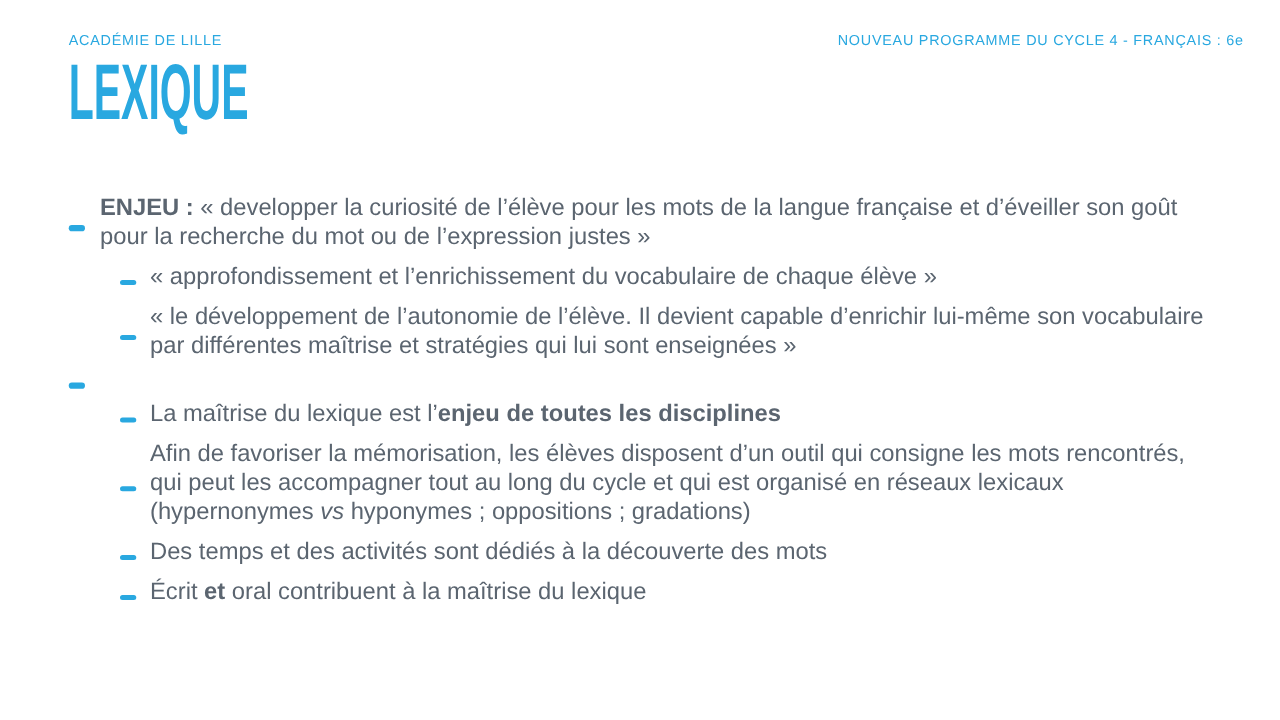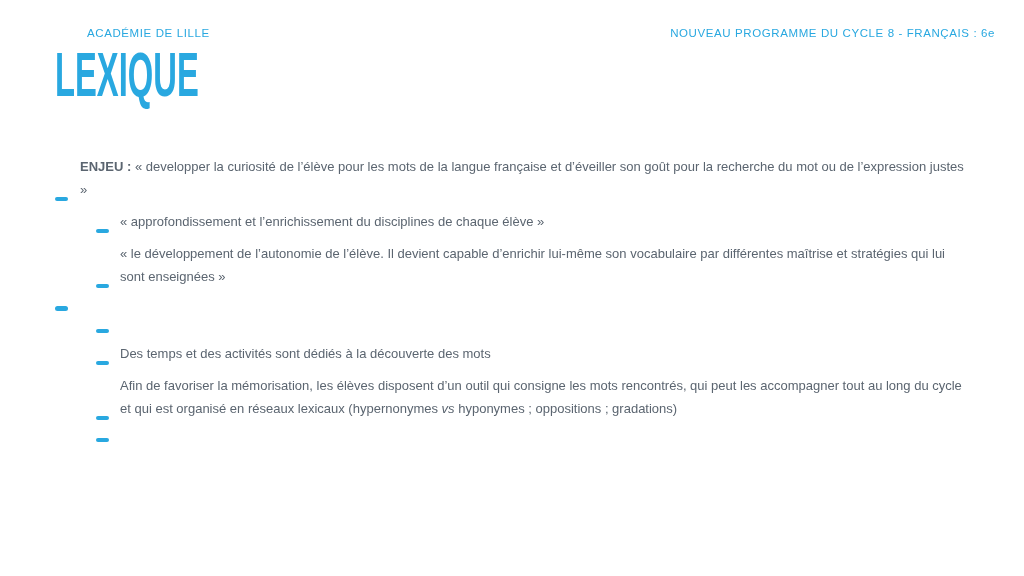--- a/index.html
+++ b/index.html
@@ -17,21 +17,20 @@
     font-family: "Liberation Sans", sans-serif;
   }
   .hdr {
     position: absolute;
     top: 27px;
     font-size: 11.5px;
     letter-spacing: 0.6px;
     color: var(--accent);
     font-weight: normal;
     white-space: nowrap;
-    margin-left: 32px;
   }
   .hdr-left  { left: 55px; }
   .hdr-right { right: 29px; }
   .title {
     position: absolute;
     left: 55px;
     top: 43px;
     font-size: 63px;
     line-height: 1;
     font-weight: bold;
@@ -42,22 +41,22 @@
     white-space: nowrap;
   }
   .content {
     position: absolute;
     left: 55px;
     right: 56px;
     top: 155px;
   }
   .item {
     display: flex;
-    align-items: flex-end;
-    font-size: 13px;
+    align-items: center;
+    font-size: 19px;
     line-height: 23px;
     color: var(--text);
     margin-bottom: 9px;
   }
   .item .dash {
     flex: 0 0 auto;
     width: 13px;
     height: 4.5px;
     border-radius: 2.5px;
     background: var(--accent);
@@ -67,46 +66,48 @@
   .item.lvl2 { margin-left: 41px; }
   .item.lvl2 .dash { height: 4px; margin-right: 11px; }
   .item .txt b { font-weight: bold; }
   .item .txt i { font-style: italic; }
 </style>
 </head>
 <body>
 
 <div class="slide">
   <div class="hdr hdr-left">ACADÉMIE DE LILLE</div>
-  <div class="hdr hdr-right">NOUVEAU PROGRAMME DU CYCLE 8 - FRANÇAIS : 6e</div>
+  <div class="hdr hdr-right">NOUVEAU PROGRAMME DU CYCLE 4 - FRANÇAIS : 6e</div>
   <div class="title">LEXIQUE</div>
   <div class="content">
       <div class="item lvl1">
         <span class="dash"></span>
         <span class="txt"><b>ENJEU : </b>« developper la curiosité de l’élève pour les mots de la langue française et d’éveiller son goût pour la recherche du mot ou de l’expression justes »</span>
       </div>
       <div class="item lvl2">
         <span class="dash"></span>
-        <span class="txt">« approfondissement et l’enrichissement du disciplines de chaque élève »</span>
+        <span class="txt">« approfondissement et l’enrichissement du vocabulaire de chaque élève »</span>
       </div>
       <div class="item lvl2">
         <span class="dash"></span>
         <span class="txt">« le développement de l’autonomie de l’élève. Il devient capable d’enrichir lui-même son vocabulaire par différentes maîtrise et stratégies qui lui sont enseignées »</span>
       </div>
       <div class="item lvl1">
         <span class="dash"></span>
       </div>
       <div class="item lvl2">
         <span class="dash"></span>
+        <span class="txt">La maîtrise du lexique est l’<b>enjeu de toutes les disciplines</b></span>
+      </div>
+      <div class="item lvl2">
+        <span class="dash"></span>
+        <span class="txt">Afin de favoriser la mémorisation, les élèves disposent d’un outil qui consigne les mots rencontrés, qui peut les accompagner tout au long du cycle et qui est organisé en réseaux lexicaux (hypernonymes <i>vs</i> hyponymes ; oppositions ; gradations)</span>
       </div>
       <div class="item lvl2">
         <span class="dash"></span>
         <span class="txt">Des temps et des activités sont dédiés à la découverte des mots</span>
       </div>
       <div class="item lvl2">
         <span class="dash"></span>
-        <span class="txt">Afin de favoriser la mémorisation, les élèves disposent d’un outil qui consigne les mots rencontrés, qui peut les accompagner tout au long du cycle et qui est organisé en réseaux lexicaux (hypernonymes <i>vs</i> hyponymes ; oppositions ; gradations)</span>
-      </div>
-      <div class="item lvl2">
-        <span class="dash"></span>
+        <span class="txt">Écrit <b>et</b> oral contribuent à la maîtrise du lexique</span>
       </div>
     </div>
 </div>
 
 </body></html>

